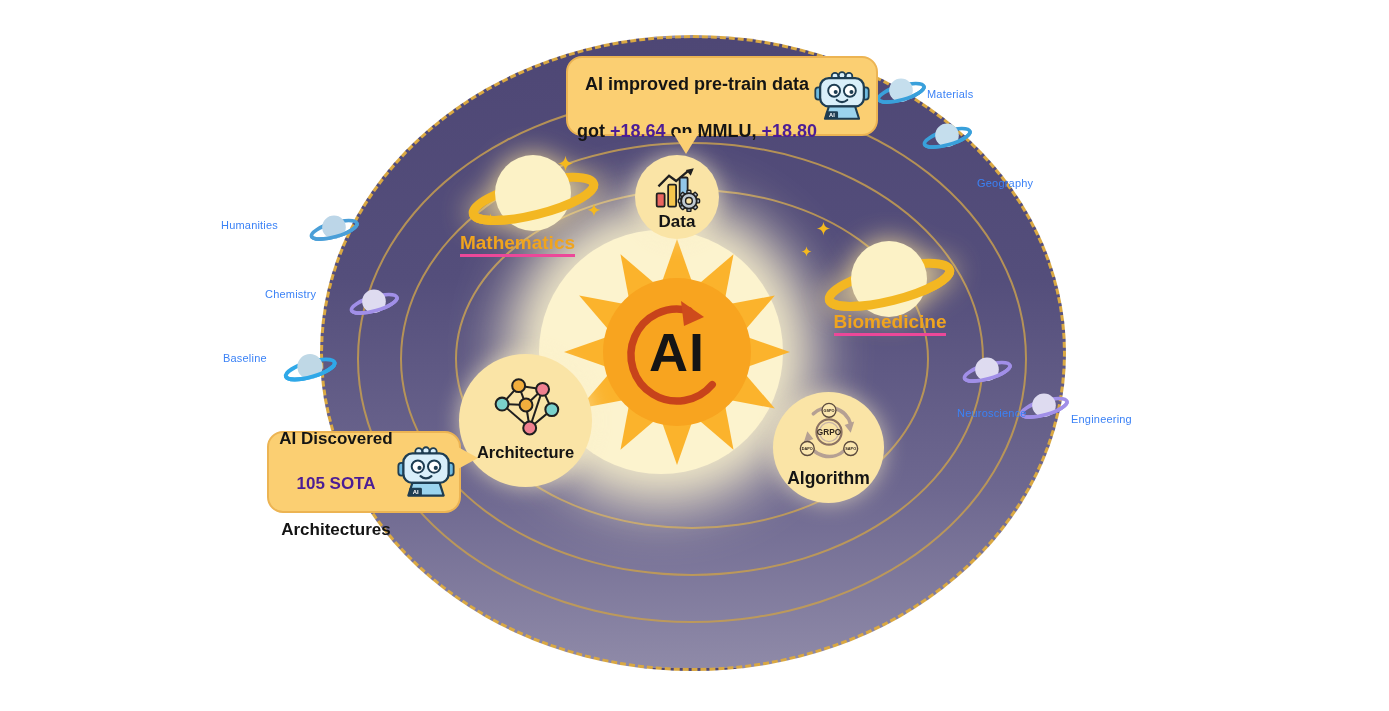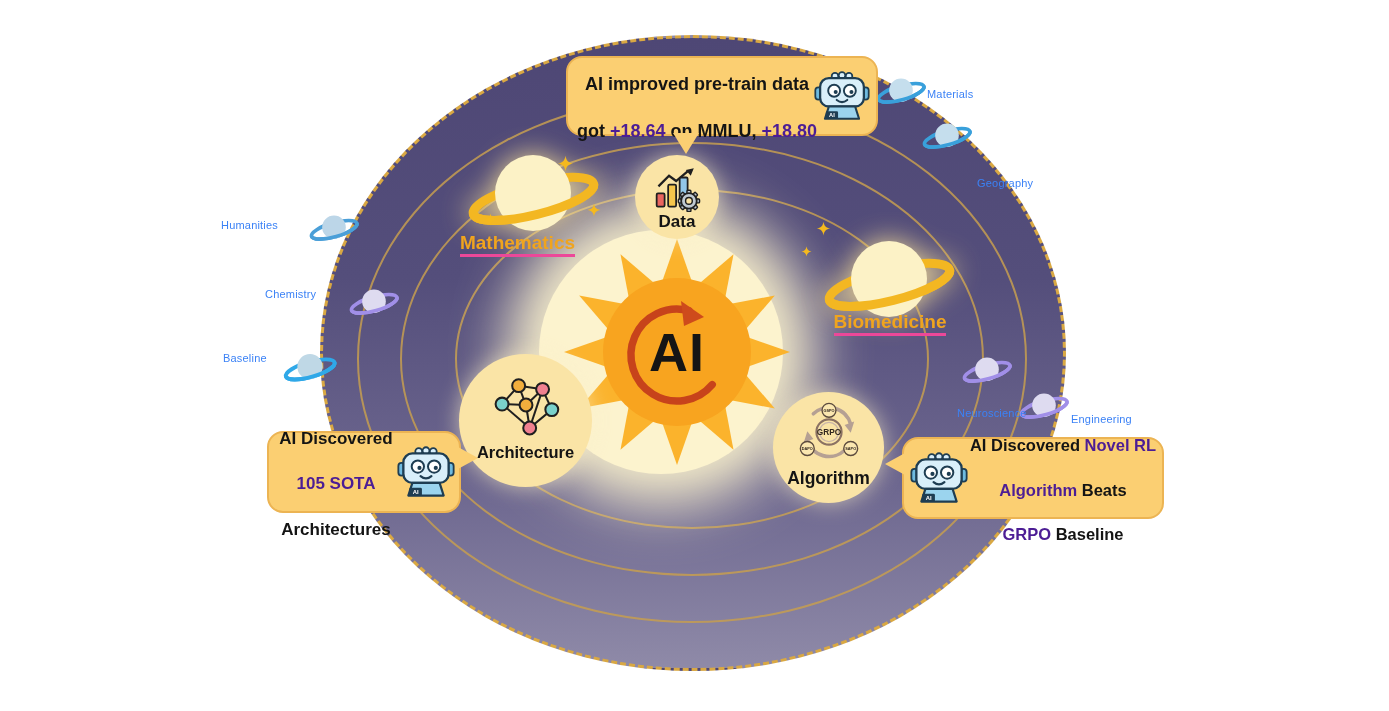--- a/index.html
+++ b/index.html
@@ -270,27 +270,14 @@
       <div class="cl"><span>Architectures</span></div>
     </div>
     <svg class="abs" style="right:4px; top:10px;" width="58" height="58" viewBox="0 0 64 64">
       <use href="#robot-base"></use>
       <rect x="13.5" y="49.5" width="14" height="8.5" rx="1.5" fill="#1E3D52"></rect>
       <text x="20.5" y="56.3" font-size="6.5" font-weight="bold" text-anchor="middle" fill="#ffffff">AI</text>
     </svg>
     <div class="ptr-right" style="top:14px;"></div>
   </div>
 
-  <div class="abs callout" style="left:902px; top:437px; width:258px; height:78px;">
-    <div class="ctext" style="left:66px; top:0; bottom:0; right:6px; font-size:16.5px;">
-      <div class="cl"><span>AI Discovered </span><span class="hl">Novel RL</span></div>
-      <div class="cl"><span class="hl">Algorithm</span><span> Beats</span></div>
-      <div class="cl"><span class="hl">GRPO</span><span> Baseline</span></div>
-    </div>
-    <svg class="abs" style="left:6px; top:10px;" width="58" height="58" viewBox="0 0 64 64">
-      <use href="#robot-base"></use>
-      <rect x="13.5" y="49.5" width="14" height="8.5" rx="1.5" fill="#1E3D52"></rect>
-      <text x="20.5" y="56.3" font-size="6.5" font-weight="bold" text-anchor="middle" fill="#ffffff">AI</text>
-    </svg>
-    <div class="ptr-left" style="top:14px;"></div>
-  </div>
 
 </div>
 
 </body></html>

